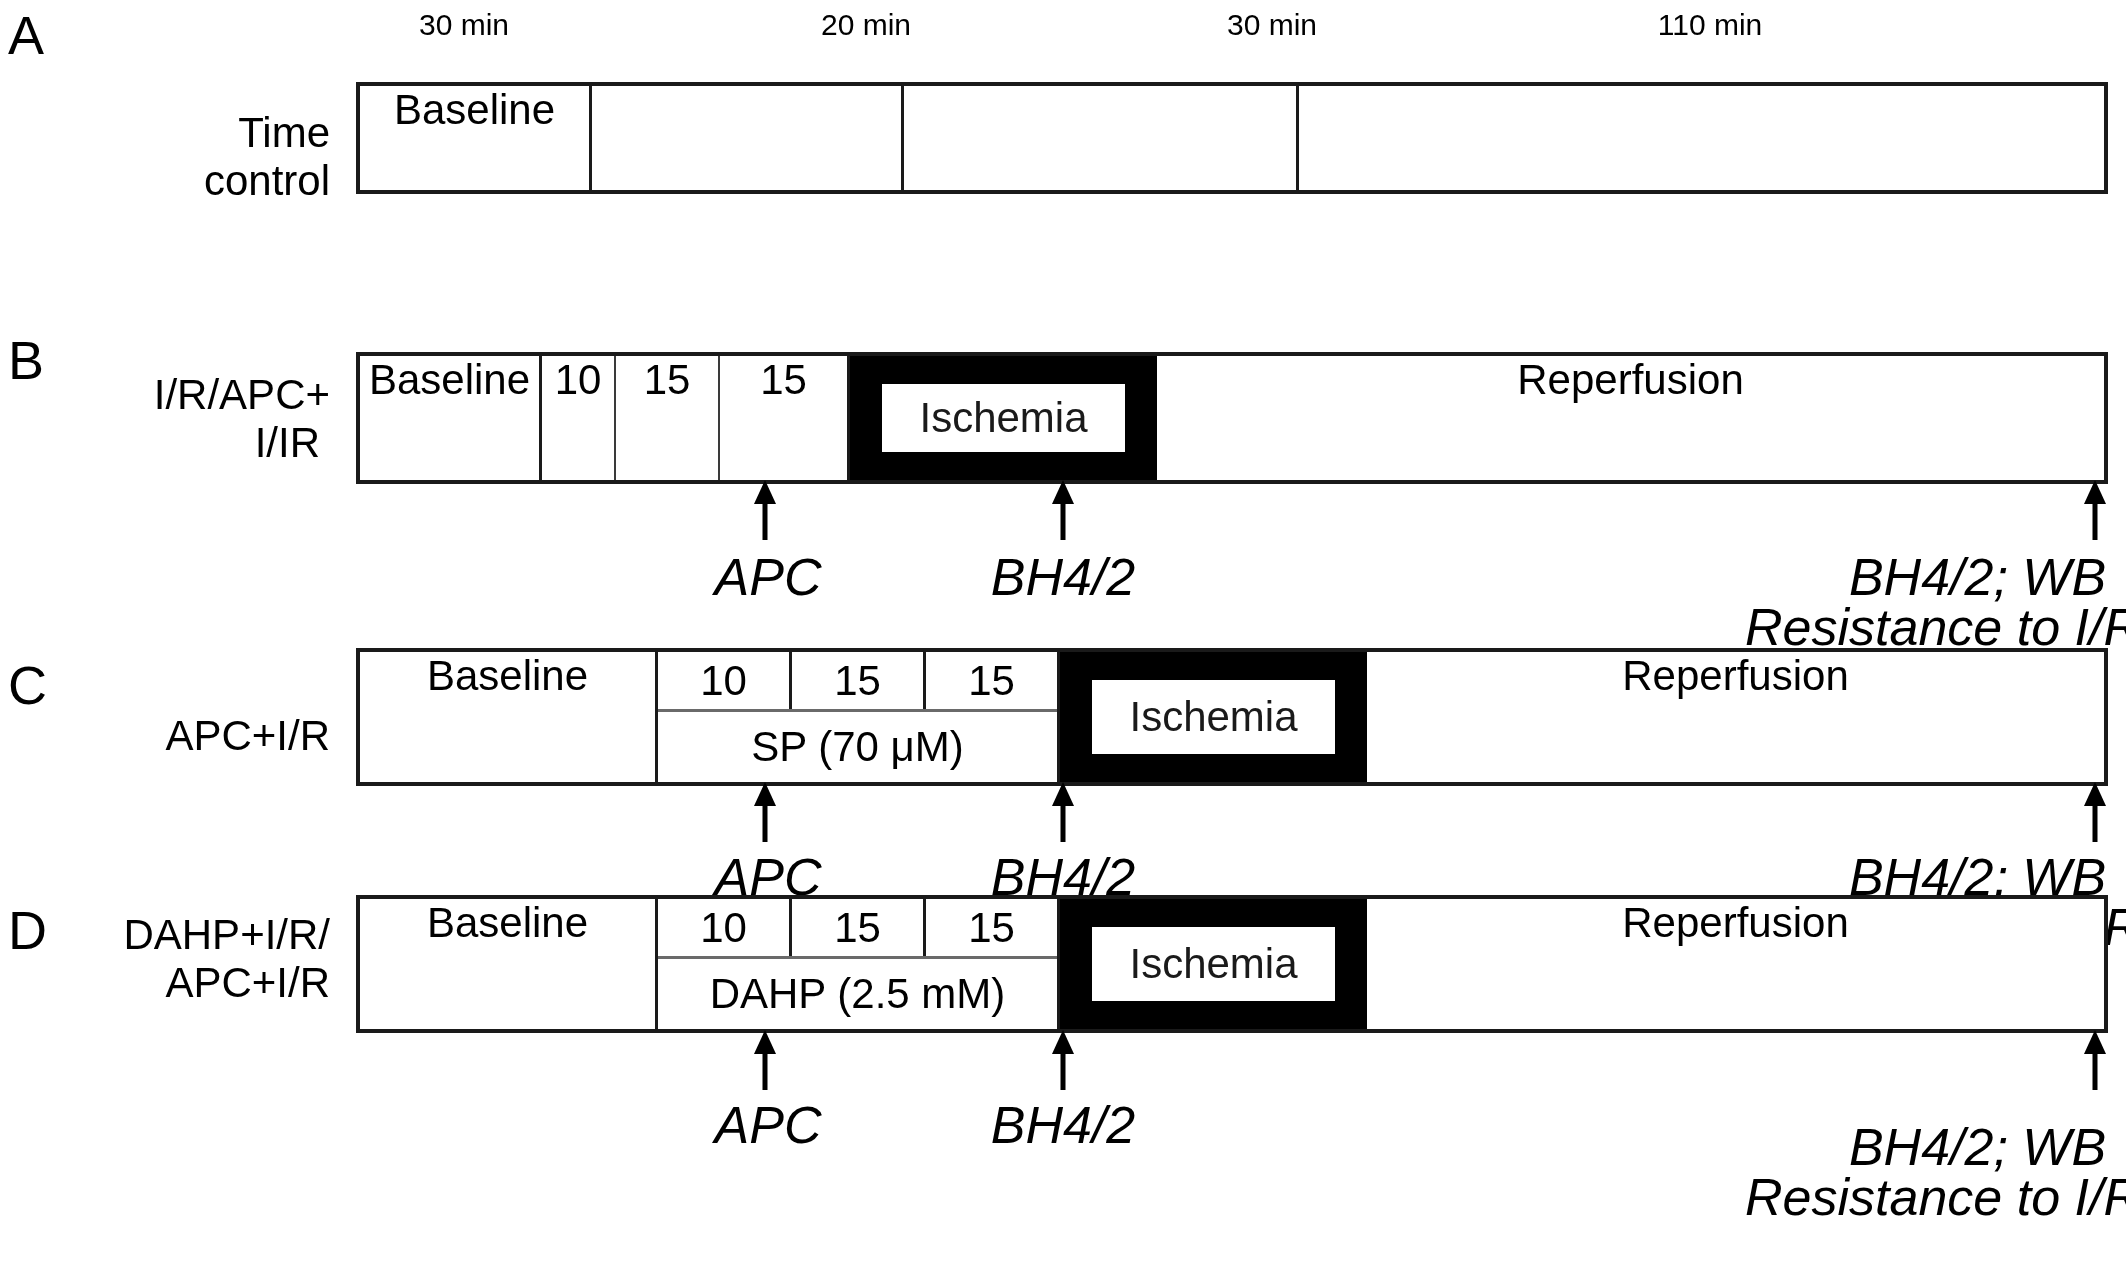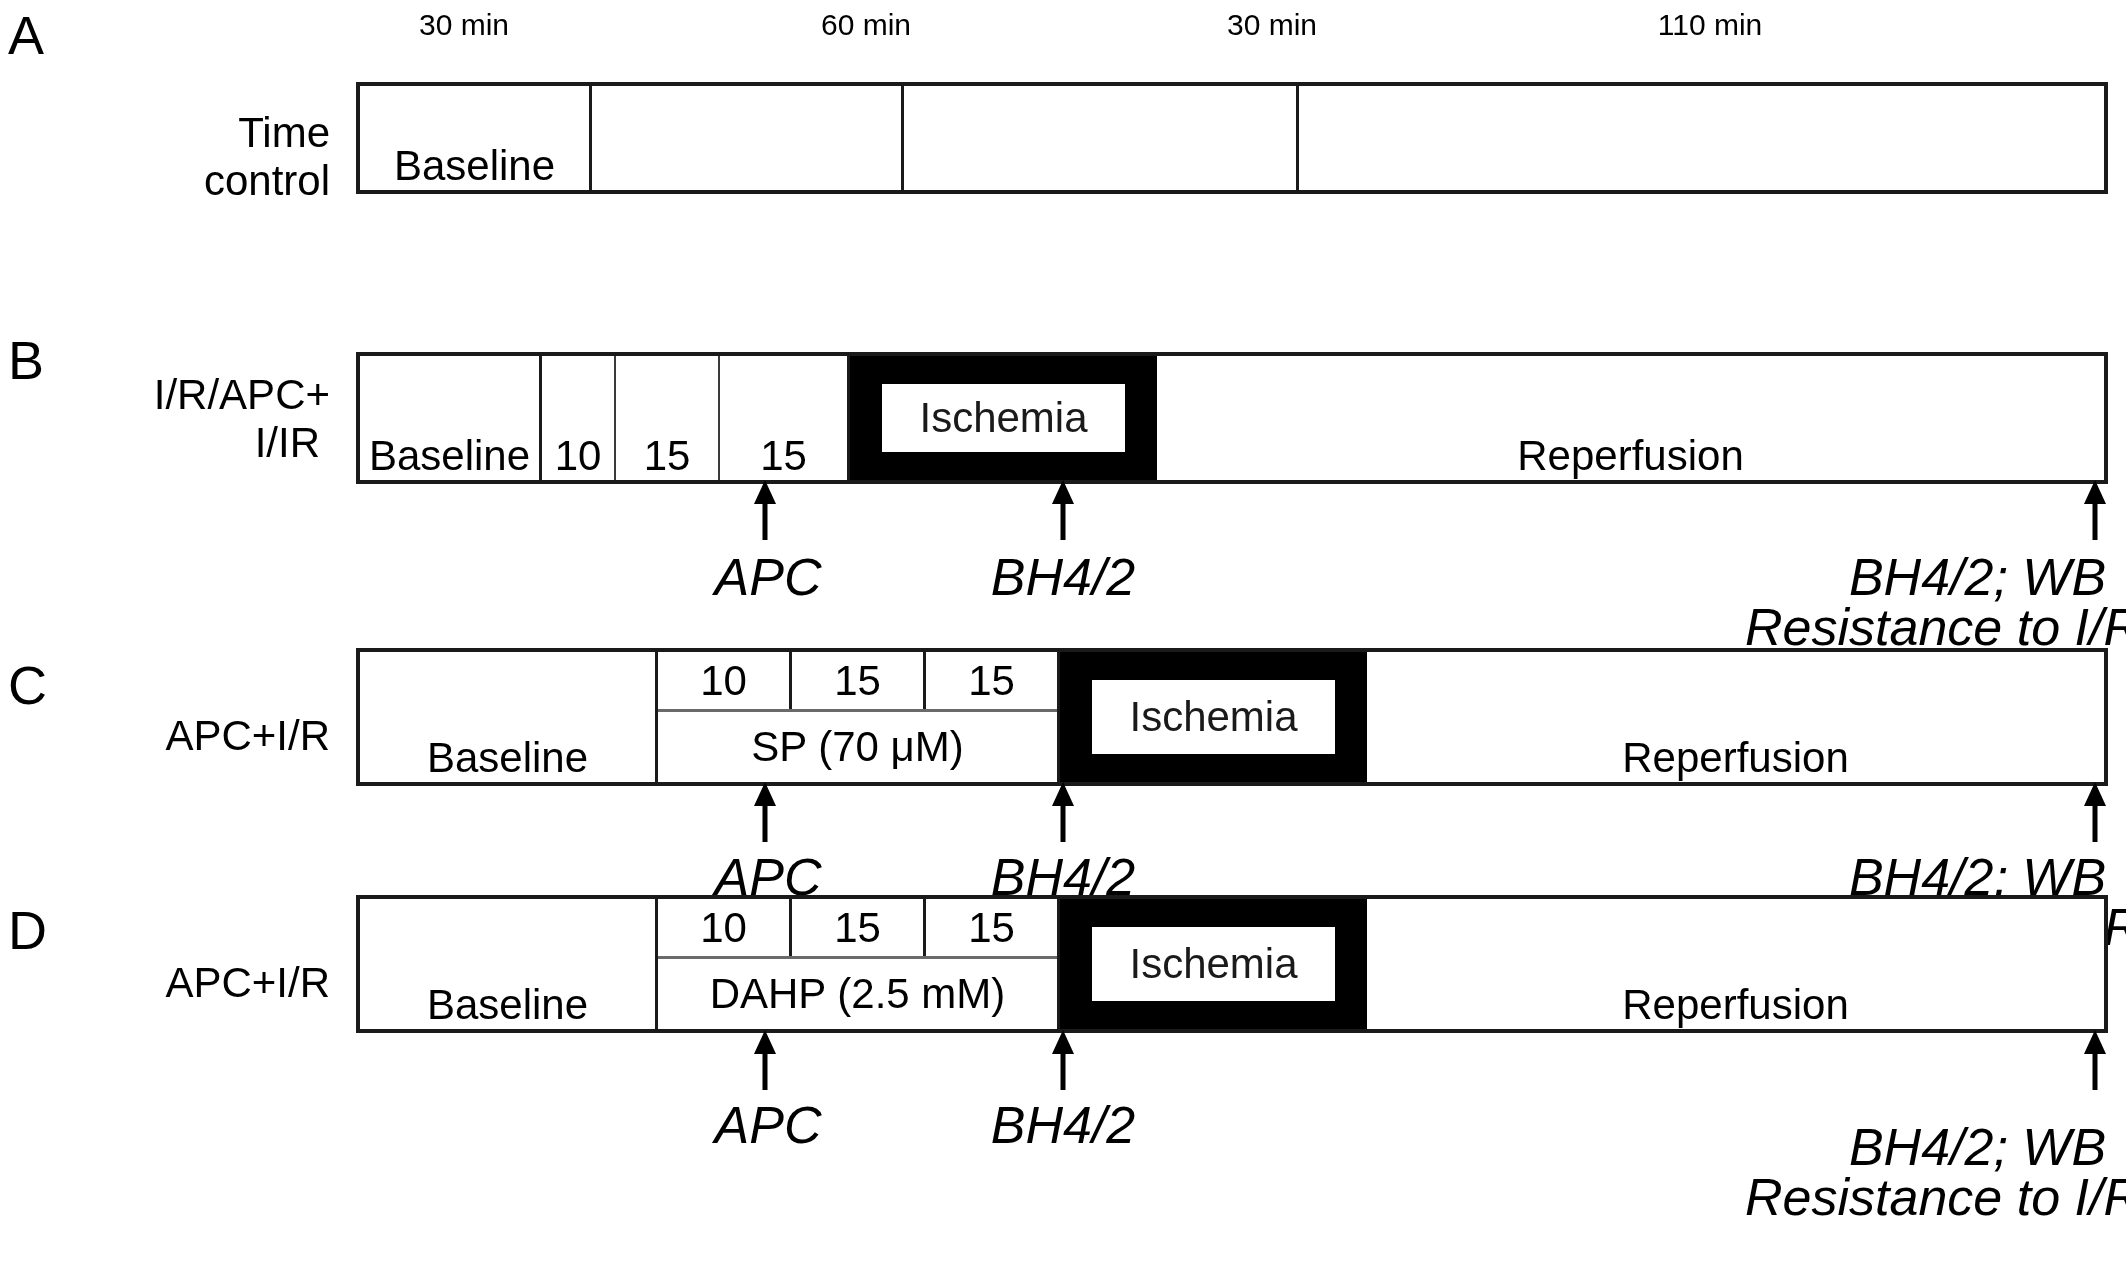--- a/index.html
+++ b/index.html
@@ -27,21 +27,21 @@
     box-sizing:border-box;
     border:4px solid #1a1a1a;
     background:#ffffff;
     display:flex;
     align-items:stretch;
   }
   .seg{
     position:relative;
     box-sizing:border-box;
     display:flex;
-    align-items:flex-end;
+    align-items:flex-start;
     justify-content:center;
     font-size:42px;
     background:#ffffff;
     border-right:3px solid #1a1a1a;
   }
   .seg:last-child{border-right:none;}
   .seg.thin{border-right:2px solid #3a3a3a;}
   .seg.nobord{border-right:none;}
 
   
@@ -97,21 +97,21 @@
   
   .arrow{position:absolute;width:26px;}
   .arrow svg{display:block;}
 </style>
 </head>
 <body>
 
 <div class="fig">
 
   <div class="t hdr" style="left:364px;top:8px;width:200px;text-align:center;">30 min</div>
-  <div class="t hdr" style="left:766px;top:8px;width:200px;text-align:center;">60 min</div>
+  <div class="t hdr" style="left:766px;top:8px;width:200px;text-align:center;">20 min</div>
   <div class="t hdr" style="left:1172px;top:8px;width:200px;text-align:center;">30 min</div>
   <div class="t hdr" style="left:1600px;top:8px;width:220px;text-align:center;">110 min</div>
 
   <div class="t panel-letter" style="left:8px;top:5px;">A</div>
 
   <div class="t rowlabel" style="left:30px;top:108px;width:300px;">Time</div>
   <div class="t rowlabel" style="left:30px;top:156px;width:300px;">control</div>
 
   <div class="bar" style="left:356px;top:82px;width:1752px;height:112px;">
     <div class="seg" style="width:232px;">
@@ -235,20 +235,21 @@
     <svg width="26" height="60" viewBox="0 0 26 60">
         <polygon points="13,0 24,24 2,24" fill="#000"></polygon>
         <rect x="10.5" y="20" width="5" height="40" fill="#000"></rect>
       </svg>
   </div>
   <div class="t annot" style="left:1845px;top:848px;width:265px;text-align:center;">BH4/2; WB</div>
   <div class="t annot" style="left:1745px;top:898px;width:365px;text-align:center;">Resistance to I/R</div>
 
   <div class="t panel-letter" style="left:8px;top:900px;">D</div>
 
+  <div class="t rowlabel" style="left:20px;top:910px;width:310px;">DAHP+I/R/</div>
   <div class="t rowlabel" style="left:20px;top:958px;width:310px;">APC+I/R</div>
 
   <div class="bar" style="left:356px;top:895px;width:1752px;height:138px;">
     <div class="seg" style="width:298px;">
       <span>Baseline</span>
     </div>
     <div class="split" style="width:399px;">
       <div class="top">
         <div class="cell">
           <span>10</span>

